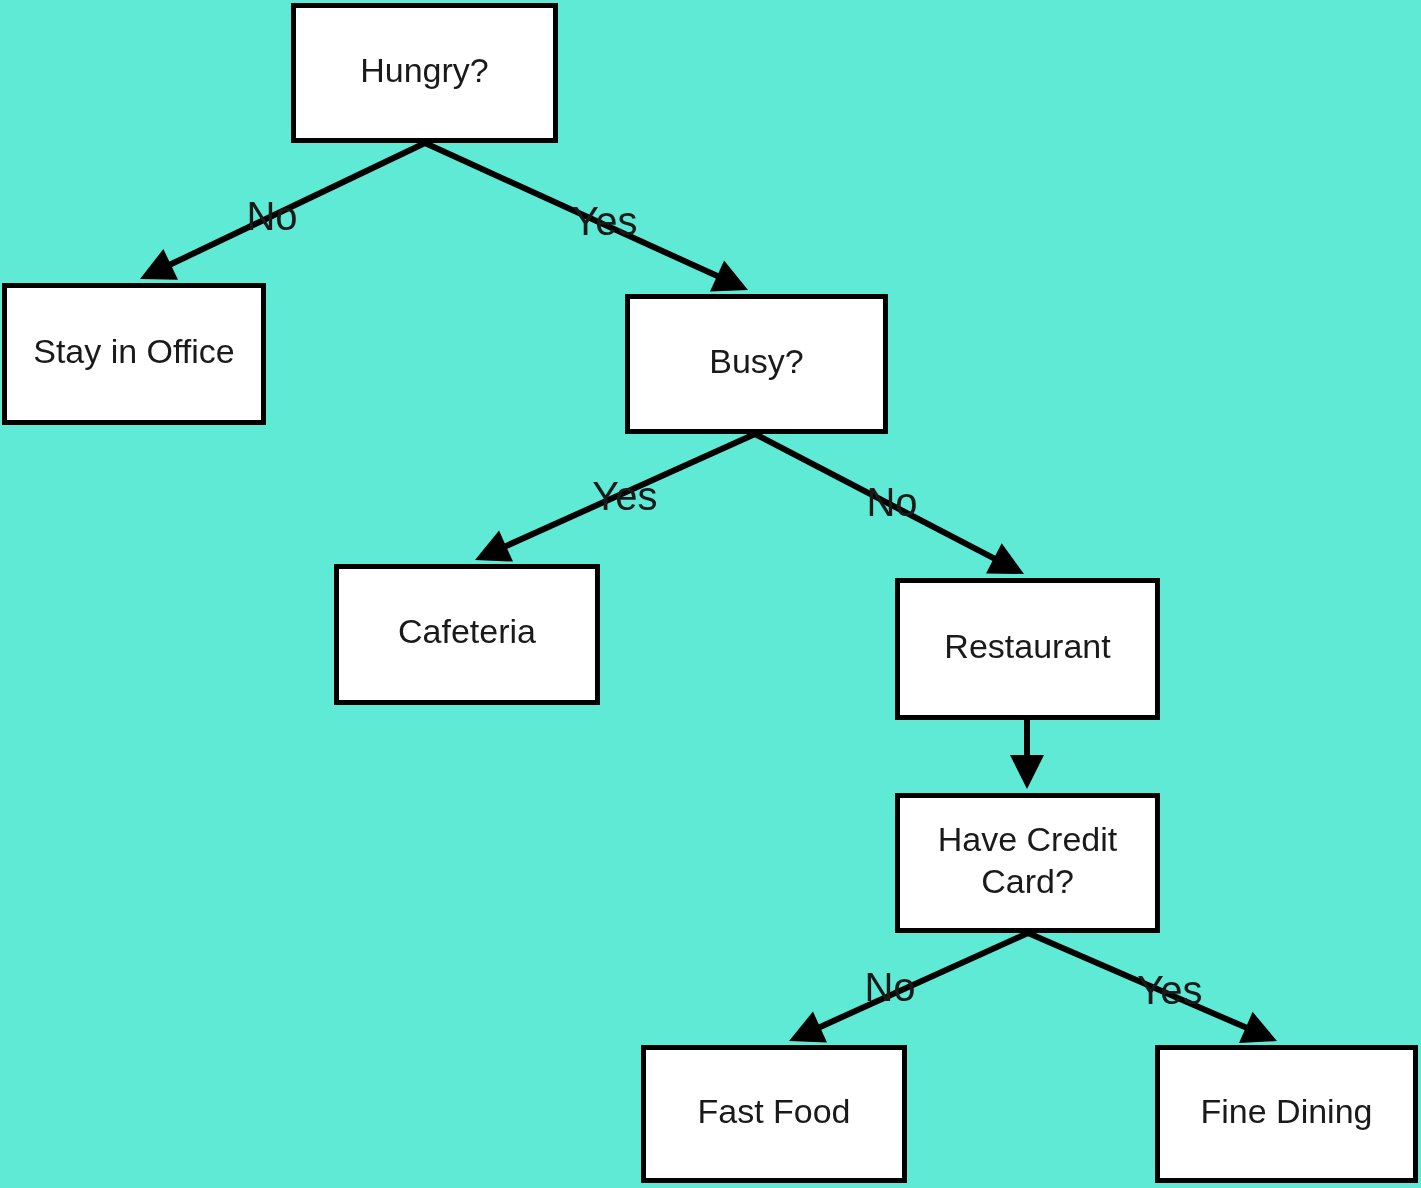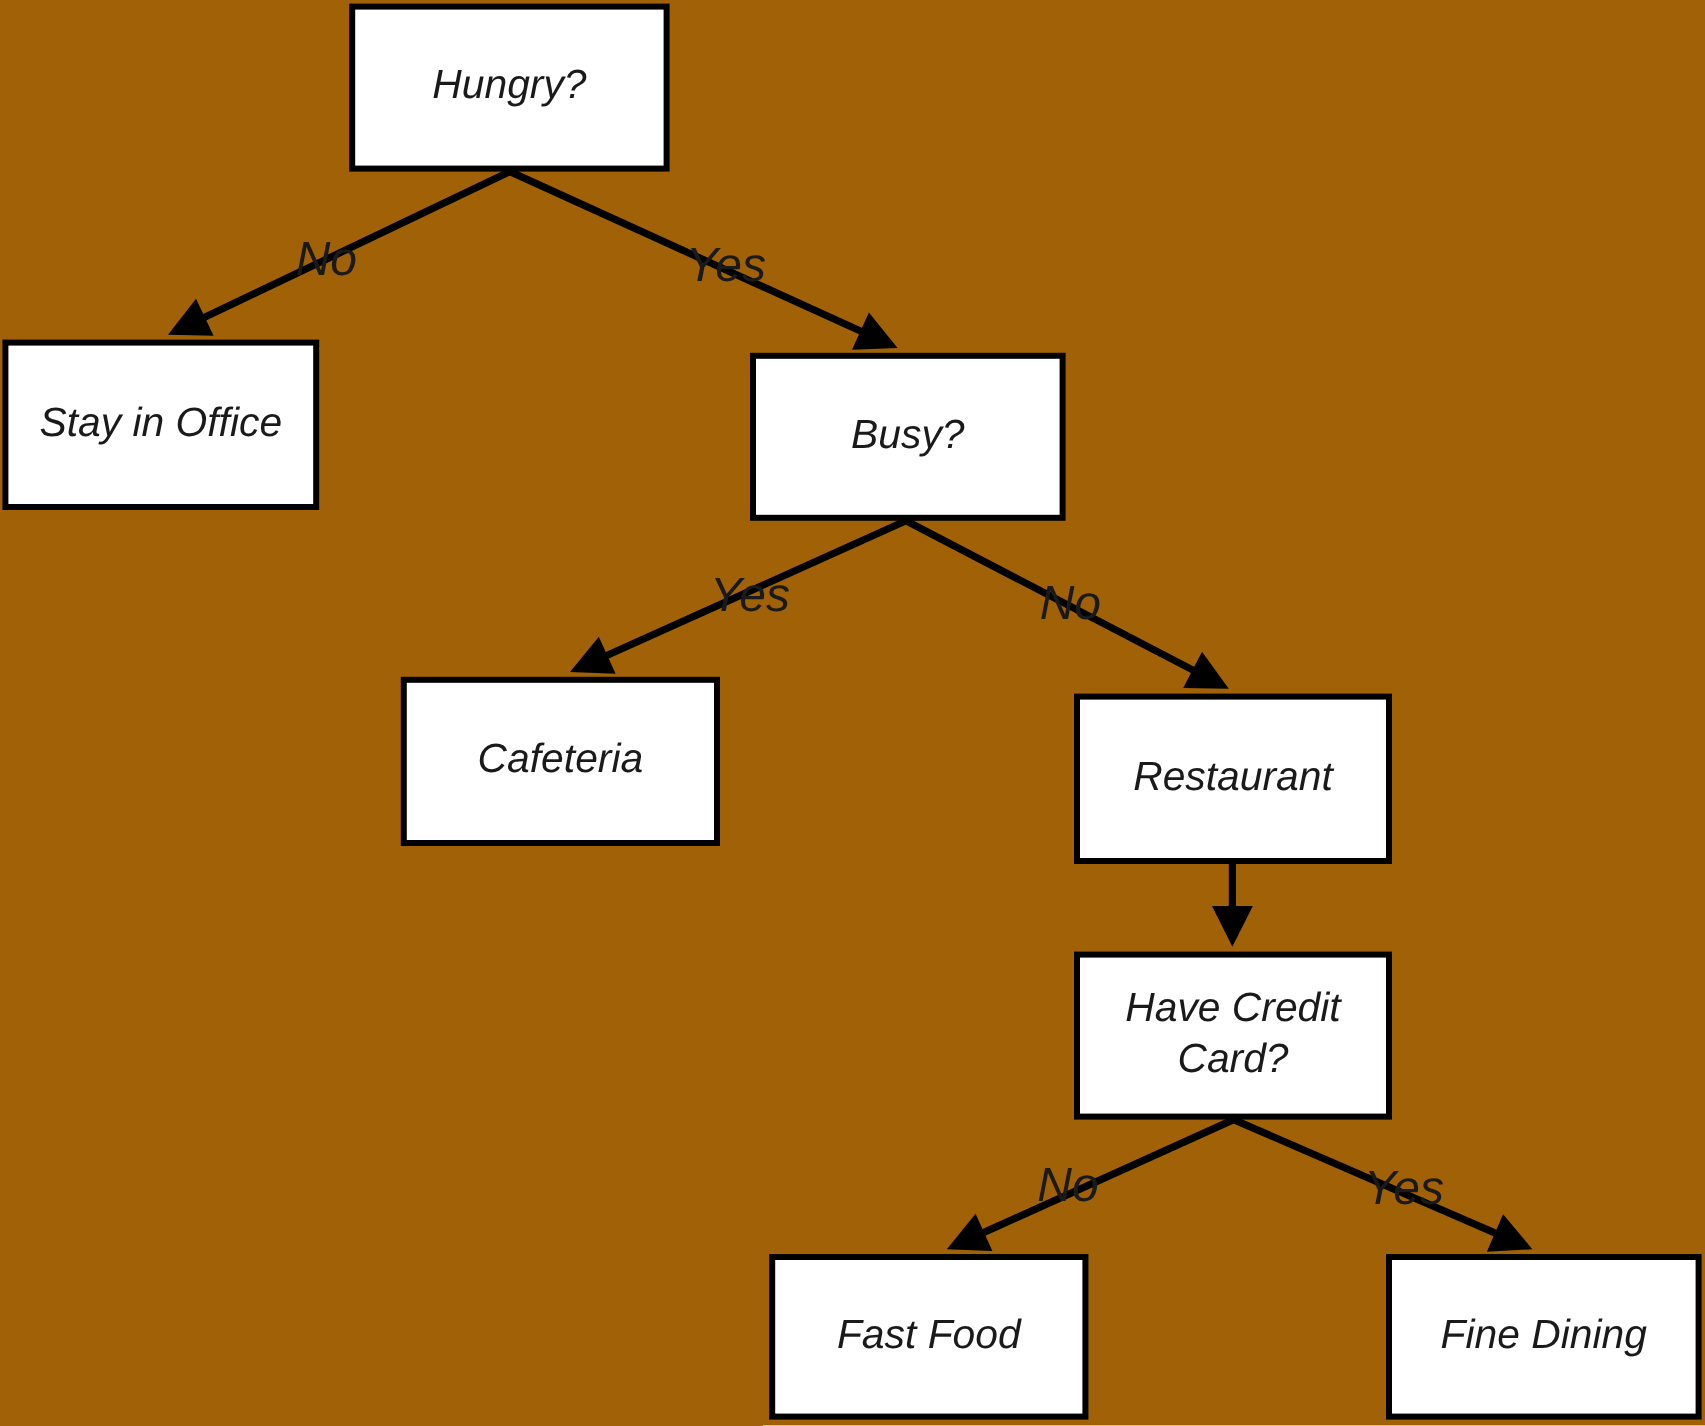--- a/index.html
+++ b/index.html
@@ -7,23 +7,22 @@
     padding: 0;
     background: #ffffff;
   }
   body {
     font-family: "Liberation Sans", sans-serif;
   }
   #diagram-root {
     position: relative;
     width: 1421px;
     height: 1188px;
-    background: #a16207;
+    background: #5eead4;
     overflow: hidden;
-    font-style: italic;
   }
   svg#tree-svg {
     display: block;
     width: 1421px;
     height: 1188px;
   }
   .node-box {
     fill: #ffffff;
     stroke: #000000;
     stroke-width: 5;

